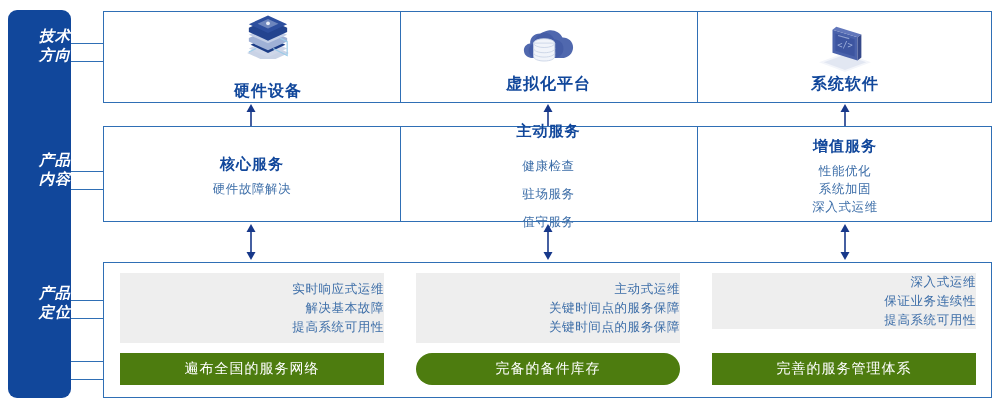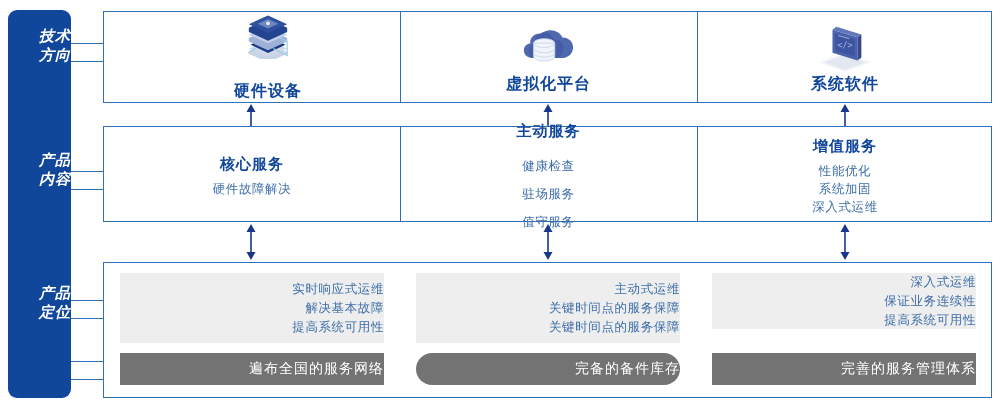--- a/index.html
+++ b/index.html
@@ -128,24 +128,24 @@
     justify-content: center;
   }
   .pos-line {
     font-size: 12.5px;
     color: #3d6ea8;
     line-height: 19px;
     letter-spacing: 0.6px;
   }
   .adv-card {
     position: absolute;
-    background: #737373;
+    background: #4d7c0f;
     display: flex;
     align-items: center;
-    justify-content: flex-end;
+    justify-content: center;
   }
   .adv-text {
     font-size: 14px;
     color: #ffffff;
     letter-spacing: 1px;
   }
 
   
   .arrow { position: absolute; }
 </style>

